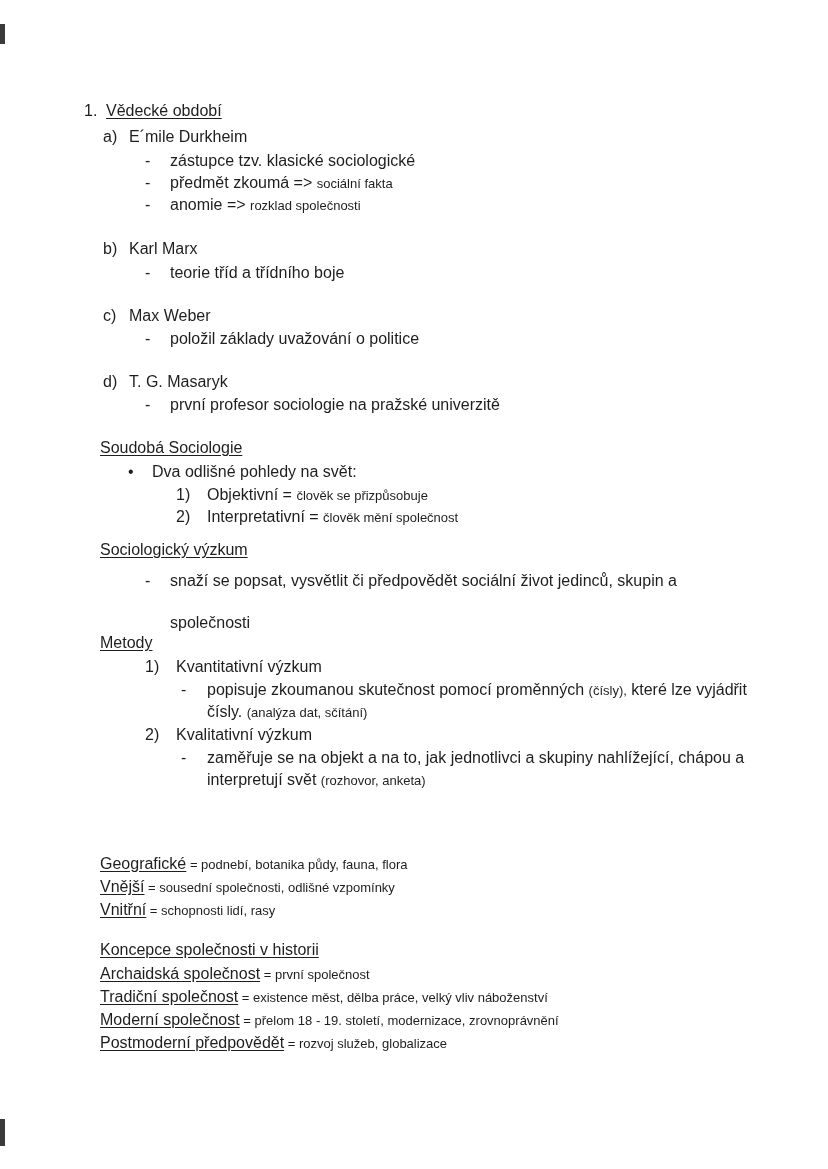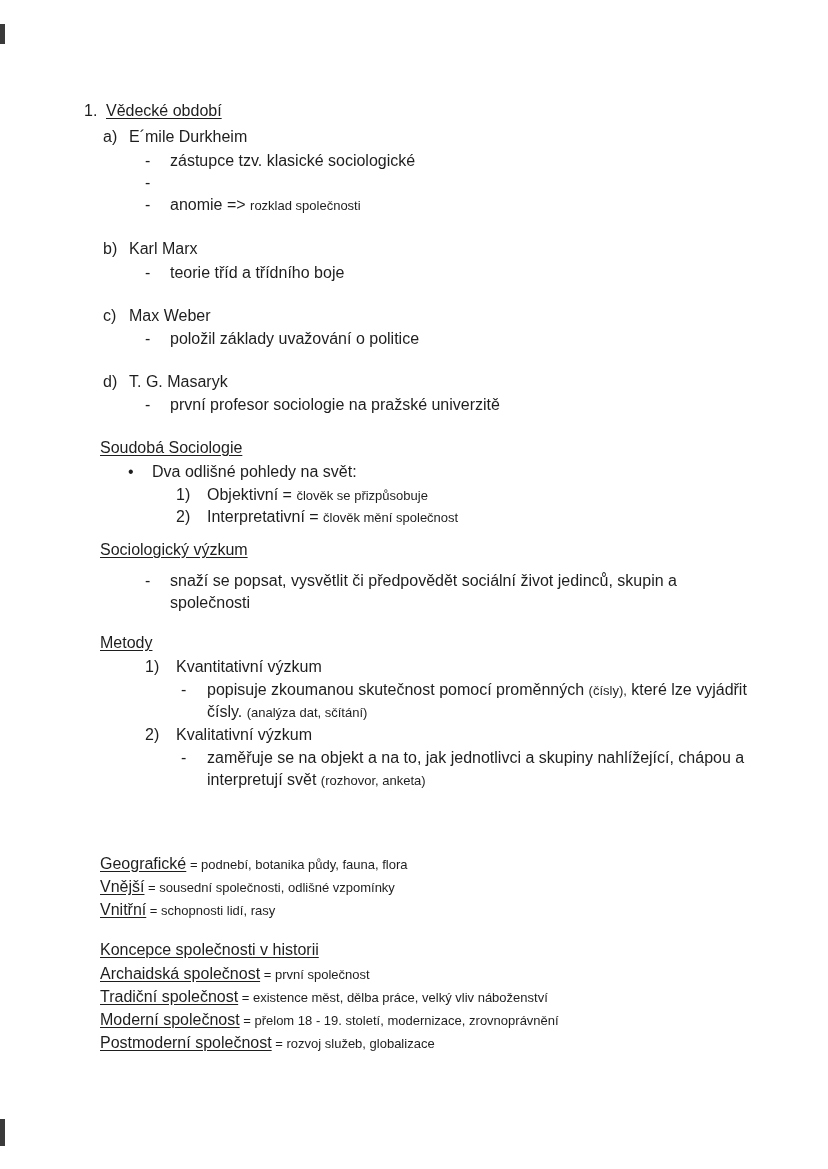--- a/index.html
+++ b/index.html
@@ -58,20 +58,21 @@
     <div class="line" style="top: 126px;">
       <span class="marker seg" style="left: 103px;">a)</span>
       <span class="text" style="left: 129px;"><span class="seg">E´mile Durkheim</span></span>
     </div>
     <div class="line" style="top: 150px;">
       <span class="marker seg" style="left: 145px;">-</span>
       <span class="text" style="left: 170px;"><span class="seg">zástupce tzv. klasické sociologické</span></span>
     </div>
     <div class="line" style="top: 172px;">
       <span class="marker seg" style="left: 145px;">-</span>
+      <span class="text" style="left: 170px;"><span class="seg">předmět zkoumá =&gt; </span><span class="seg small">sociální fakta</span></span>
     </div>
     <div class="line" style="top: 194px;">
       <span class="marker seg" style="left: 145px;">-</span>
       <span class="text" style="left: 170px;"><span class="seg">anomie =&gt; </span><span class="seg small">rozklad společnosti</span></span>
     </div>
     <div class="line" style="top: 238px;">
       <span class="marker seg" style="left: 103px;">b)</span>
       <span class="text" style="left: 129px;"><span class="seg">Karl Marx</span></span>
     </div>
     <div class="line" style="top: 262px;">
@@ -109,21 +110,21 @@
       <span class="marker seg" style="left: 176px;">2)</span>
       <span class="text" style="left: 207px;"><span class="seg">Interpretativní = </span><span class="seg small">člověk mění společnost</span></span>
     </div>
     <div class="line" style="top: 539px;">
       <span class="text" style="left: 100px;"><span class="seg underline">Sociologický výzkum</span></span>
     </div>
     <div class="line" style="top: 570px;">
       <span class="marker seg" style="left: 145px;">-</span>
       <span class="text" style="left: 170px;"><span class="seg">snaží se popsat, vysvětlit či předpovědět sociální život jedinců, skupin a</span></span>
     </div>
-    <div class="line" style="top: 592px;">
+    <div class="line" style="top: 612px;">
       <span class="text" style="left: 170px;"><span class="seg">společnosti</span></span>
     </div>
     <div class="line" style="top: 632px;">
       <span class="text" style="left: 100px;"><span class="seg underline">Metody</span></span>
     </div>
     <div class="line" style="top: 656px;">
       <span class="marker seg" style="left: 145px;">1)</span>
       <span class="text" style="left: 176px;"><span class="seg">Kvantitativní výzkum</span></span>
     </div>
     <div class="line" style="top: 679px;">
@@ -159,15 +160,15 @@
     <div class="line" style="top: 963px;">
       <span class="text" style="left: 100px;"><span class="seg underline">Archaidská společnost</span><span class="seg small"> = první společnost</span></span>
     </div>
     <div class="line" style="top: 986px;">
       <span class="text" style="left: 100px;"><span class="seg underline">Tradiční společnost</span><span class="seg small"> = existence měst, dělba práce, velký vliv náboženství</span></span>
     </div>
     <div class="line" style="top: 1009px;">
       <span class="text" style="left: 100px;"><span class="seg underline">Moderní společnost</span><span class="seg small"> = přelom 18 - 19. století, modernizace, zrovnoprávnění</span></span>
     </div>
     <div class="line" style="top: 1032px;">
-      <span class="text" style="left: 100px;"><span class="seg underline">Postmoderní společnost</span><span class="seg small"> = rozvoj služeb, globalizace</span></span>
+      <span class="text" style="left: 100px;"><span class="seg underline">Postmoderní předpovědět</span><span class="seg small"> = rozvoj služeb, globalizace</span></span>
     </div>
   </div>
 
 </body></html>

